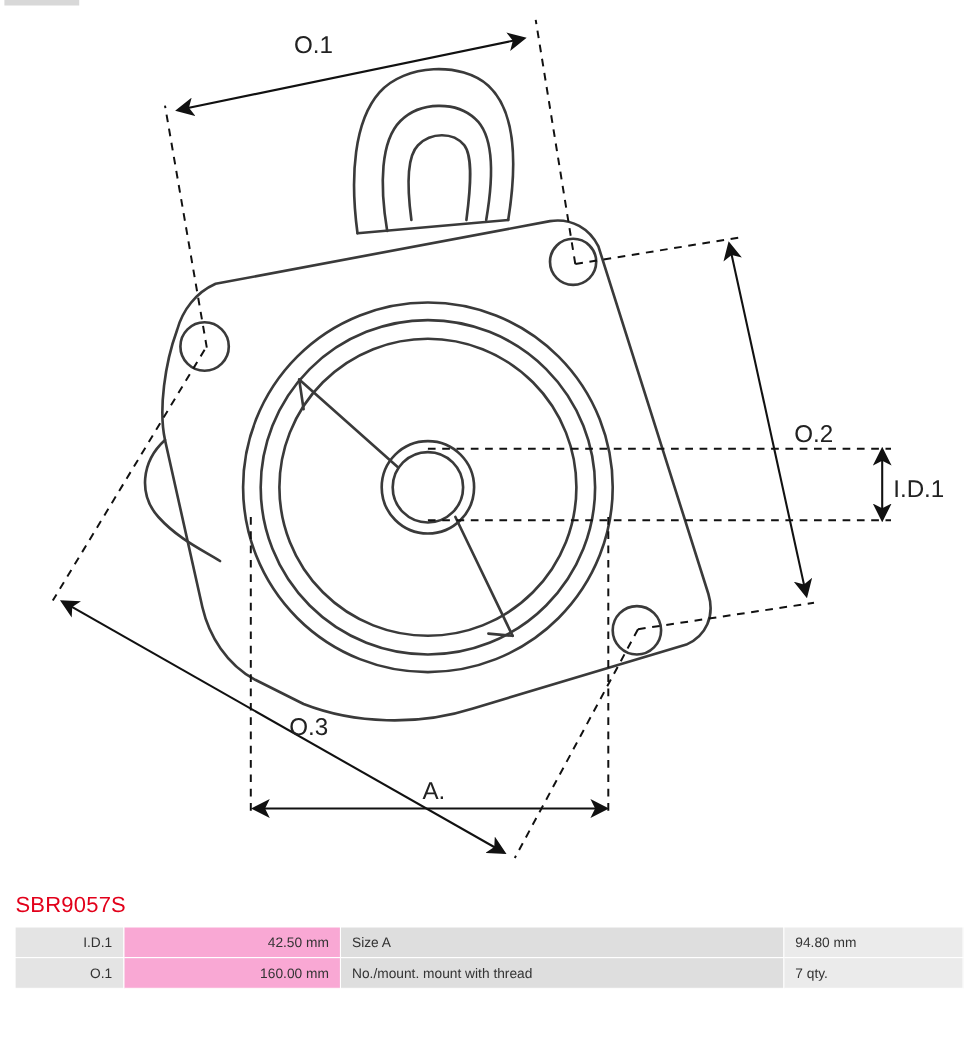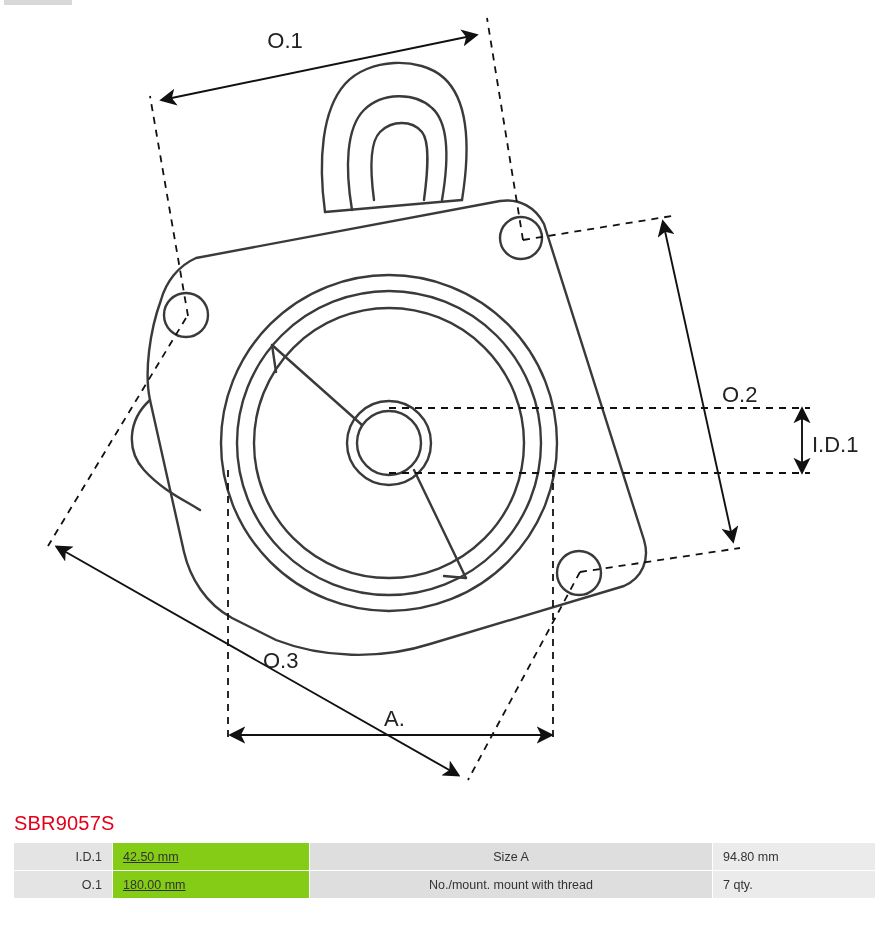--- a/index.html
+++ b/index.html
@@ -67,25 +67,25 @@
     background: #ebebeb;
     white-space: nowrap;
   }
   #spec-table td.k1 {
     width: 78px;
     text-align: right;
     background: #e4e4e4;
   }
   #spec-table td.v1 {
     width: 176px;
-    background: #84cc16;
-    text-decoration: underline;
+    text-align: right;
+    background: #f9a8d4;
   }
   #spec-table td.k2 {
-    text-align: center;
+    text-align: left;
     background: #dedede;
   }
   #spec-table td.v2 {
     width: 142px;
     text-align: left;
     background: #ebebeb;
   }
 </style>
 </head>
 <body>
@@ -178,20 +178,20 @@
   <table id="spec-table">
     <tbody>
       <tr>
         <td class="k1">I.D.1</td>
         <td class="v1">42.50 mm</td>
         <td class="k2">Size A</td>
         <td class="v2">94.80 mm</td>
       </tr>
       <tr>
         <td class="k1">O.1</td>
-        <td class="v1">180.00 mm</td>
+        <td class="v1">160.00 mm</td>
         <td class="k2">No./mount. mount with thread</td>
         <td class="v2">7 qty.</td>
       </tr>
     </tbody>
   </table>
 
 </div>
 
 </body></html>

